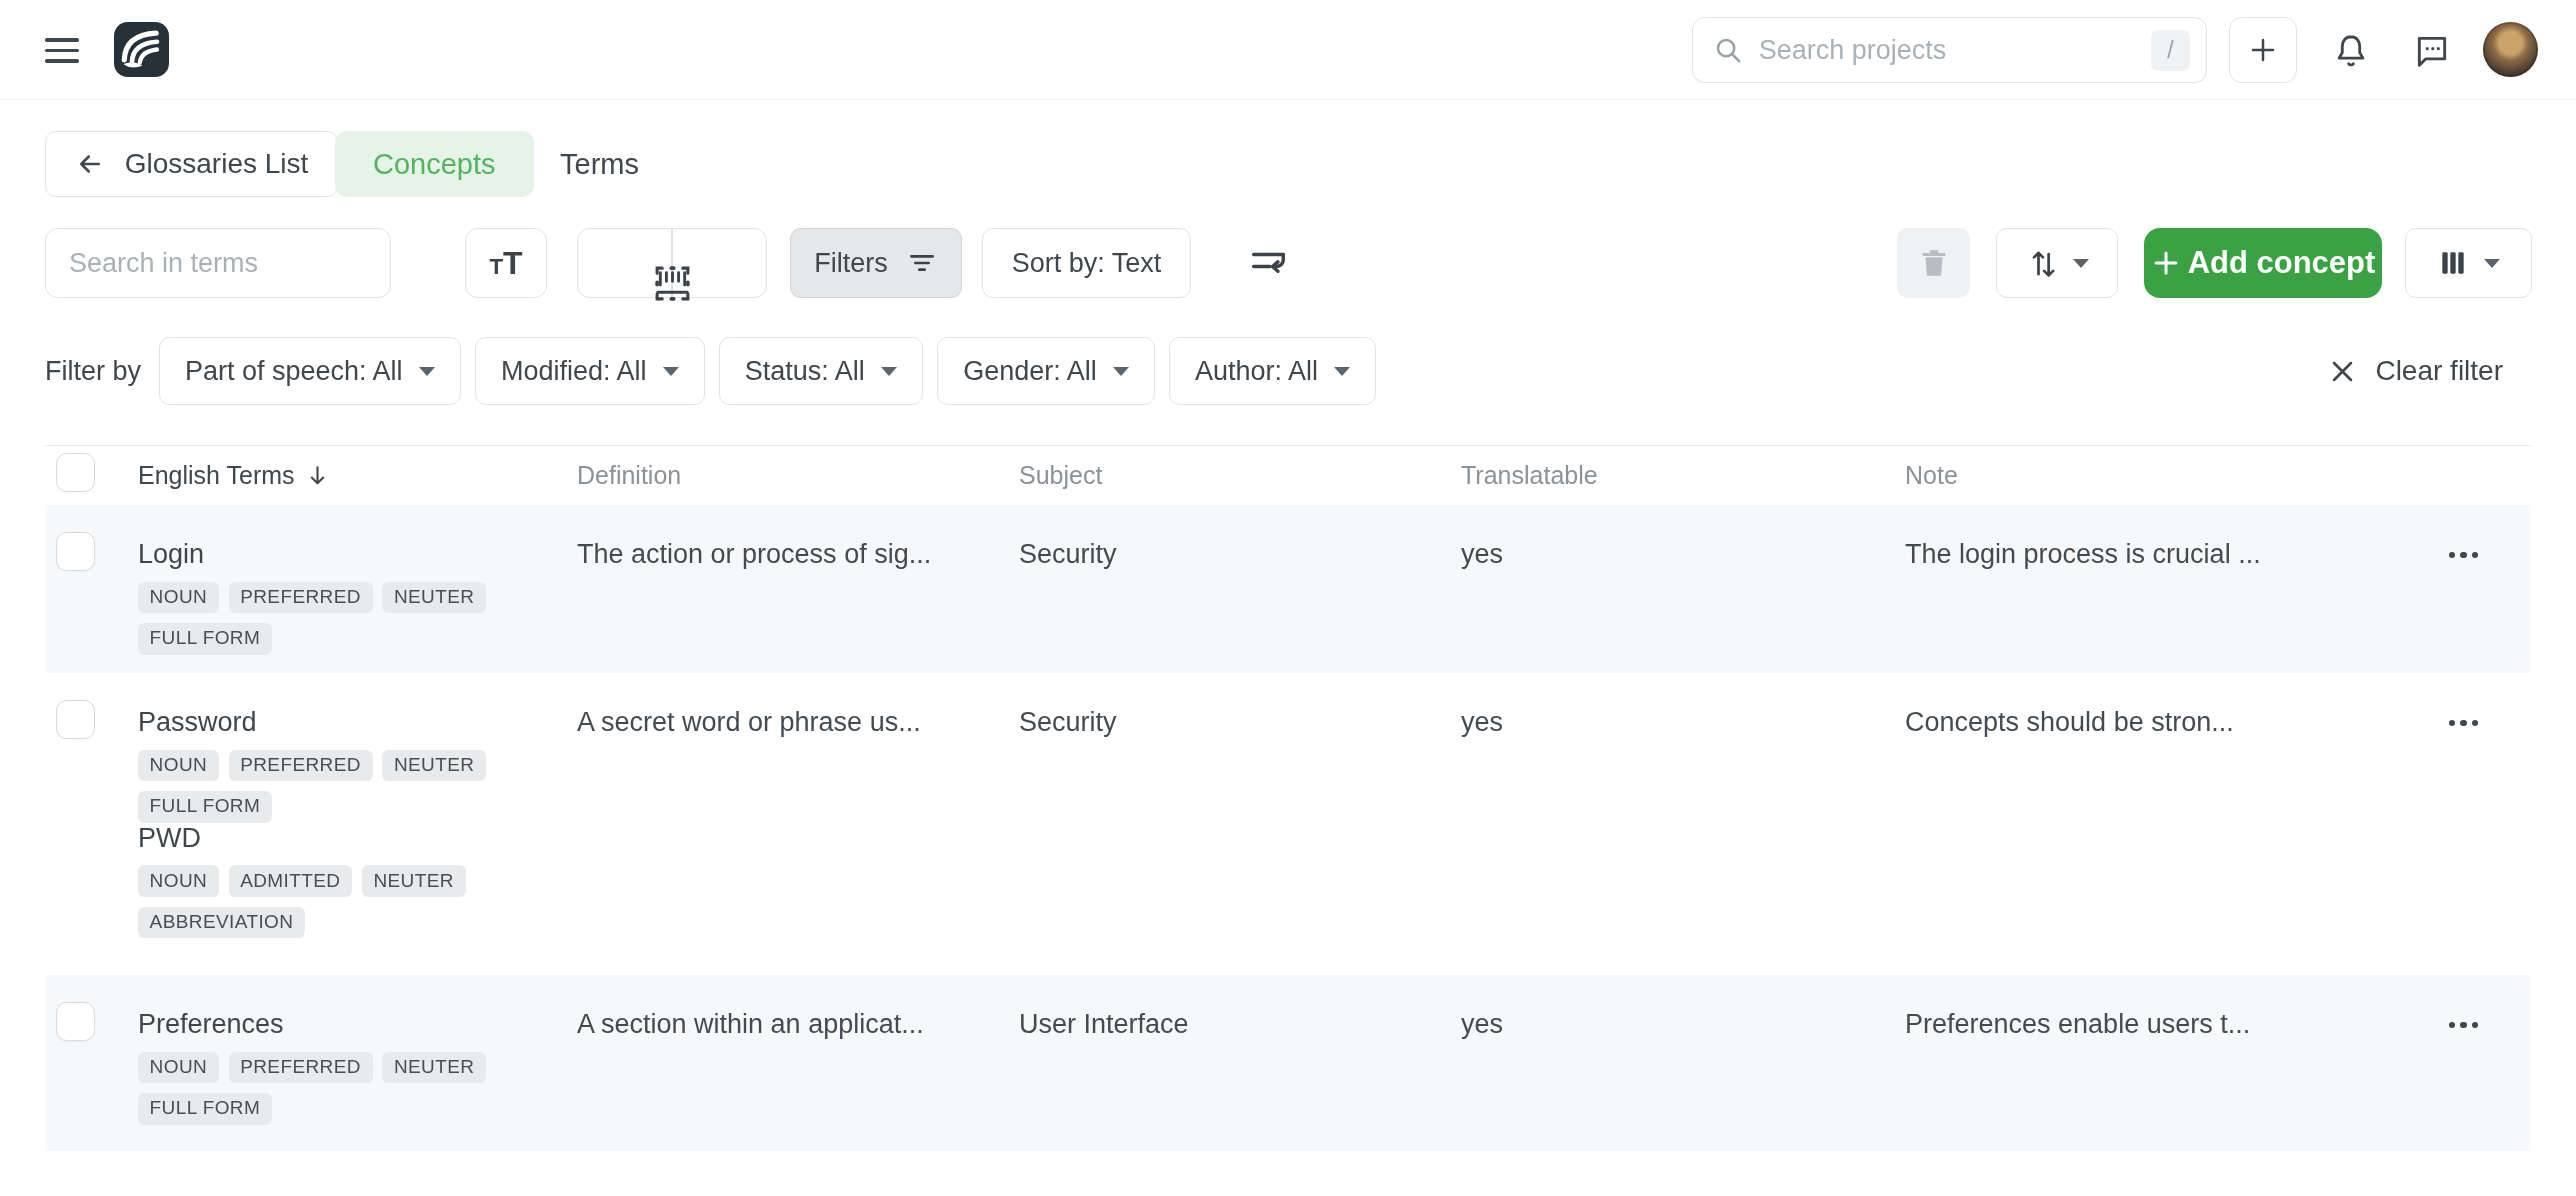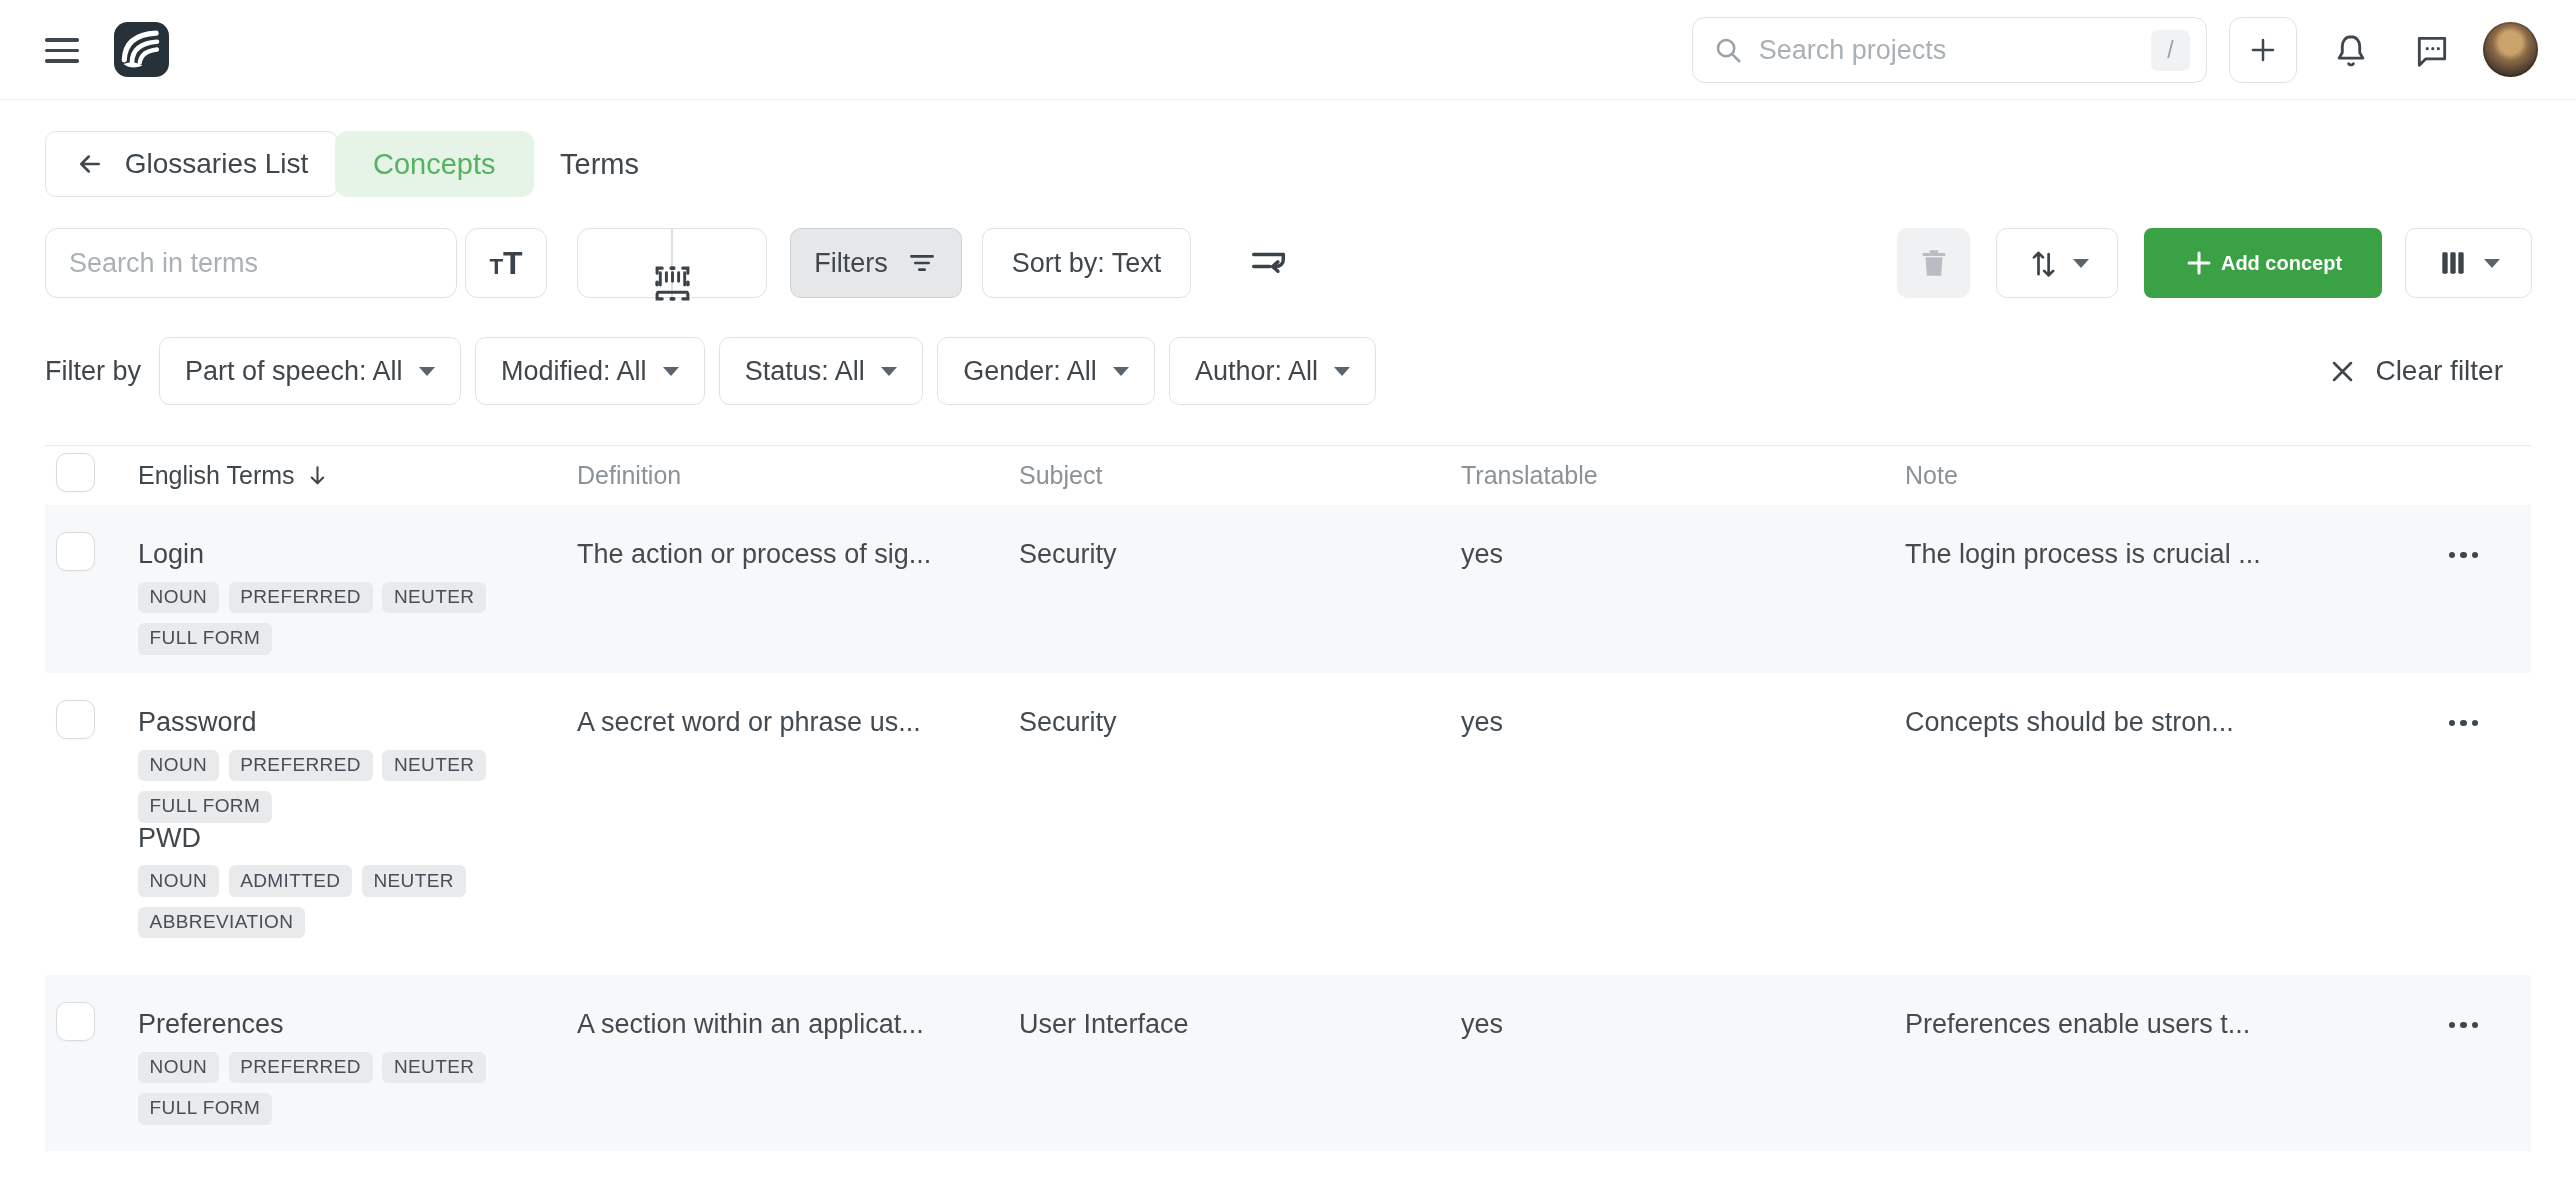--- a/index.html
+++ b/index.html
@@ -29,36 +29,36 @@
   .top-icon{position:absolute;top:29px;width:43px;height:43px;display:flex;align-items:center;justify-content:center;cursor:pointer}
   .avatar{position:absolute;left:2483px;top:22.4px;width:55px;height:55px;border-radius:50%;cursor:pointer;
     background:radial-gradient(circle at 50% 38%, #caa36a 0 26%, #8c6b47 40%, #4a3b2e 70%, #26211d 100%);box-shadow:inset 0 0 0 1.8px rgba(0,0,0,.15)}
   
   .back-btn{position:absolute;left:45px;top:131px;height:66px;border:1.8px solid #dfe2e4;border-radius:10.7px;background:#fff;display:inline-flex;align-items:center;gap:19.7px;padding:0 29px;font-size:28px;color:#3f474d;cursor:pointer}
   .tab{position:absolute;top:131px;height:66px;display:inline-flex;align-items:center;font-size:29px;cursor:pointer}
   .tab.active{left:335px;background:var(--active-tab-bg);color:var(--active-tab-text);border-radius:12.5px;padding:0 38px}
   .tab.plain{left:560px;color:#3f474d}
   
   .tb{position:absolute;top:228px;height:70px;display:flex;align-items:center;justify-content:center;background:#fff;border:1.8px solid #dfe2e4;border-radius:12.5px;cursor:pointer}
-  .search-terms{left:45px;width:412px;justify-content:flex-start;padding:0 23px;cursor:text}
+  .search-terms{left:45px;width:346px;justify-content:flex-start;padding:0 23px;cursor:text}
   .search-terms input{border:none;outline:none;font:27px "Liberation Sans",sans-serif;color:#3f474d;width:100%;background:transparent}
   .search-terms input::placeholder{color:#aab1b6}
   .btn-case{left:465px;width:82px}
   .case-glyph{font-weight:700;color:#3b434a;line-height:1}
   .case-glyph .small{font-size:22.4px}
   .case-glyph .big{font-size:32px}
   .btn-group{left:577px;width:190px;padding:0;display:flex;align-items:stretch;cursor:default}
   .btn-group .cell{flex:1;display:flex;align-items:center;justify-content:center;cursor:pointer}
   .btn-group .sep{width:1.8px;background:#dfe2e4}
   .filters-btn{left:790px;width:172px;gap:18px;background:#e6e7e9;border-color:#cfd2d5;border-radius:10.7px;font-size:27px}
   .sort-btn{left:982px;width:209px;border-radius:10.7px;font-size:27px}
   .wrap-btn{left:1240px;width:57px;height:57px;top:234px;border:none;background:transparent}
   .trash-btn{left:1897px;width:73px;background:#f0f1f3;border:none;border-radius:10.7px;cursor:default}
   .updown-btn{left:1996px;width:122px;border-radius:10.7px;gap:12.5px}
-  .add-btn{left:2144px;width:238px;background:var(--accent-green);border:none;border-radius:8px;gap:7px;color:#fff;font-size:20px;font-weight:700}
+  .add-btn{left:2144px;width:238px;background:var(--accent-green);border:none;border-radius:16px;gap:7px;color:#fff;font-size:31px;font-weight:700}
   .cols-btn{left:2405px;width:127px;border-radius:10.7px;gap:14.3px}
   .caret{width:0;height:0;border-left:8px solid transparent;border-right:8px solid transparent;border-top:9.8px solid #5b646b}
   
   .filter-label{position:absolute;left:45px;top:337px;height:68px;display:flex;align-items:center;font-size:27px;color:#3f474d}
   .chips{position:absolute;left:159px;top:337px;display:flex;gap:14.3px}
   .chip{height:68px;border:1.8px solid #dfe2e4;border-radius:10.7px;background:#fff;display:inline-flex;align-items:center;gap:16px;padding:0 25px;font-size:27px;color:#3f474d;cursor:pointer}
   .clear-filter{position:absolute;right:73px;top:337px;height:68px;display:flex;align-items:center;gap:18px;font-size:28px;color:#3f474d;cursor:pointer}
   
   .divider{position:absolute;top:445px;left:45px;right:45px;height:1.8px;background:#e9ebed}
   .thead{position:absolute;top:446px;left:45px;right:45px;height:59px;background:#fff}

